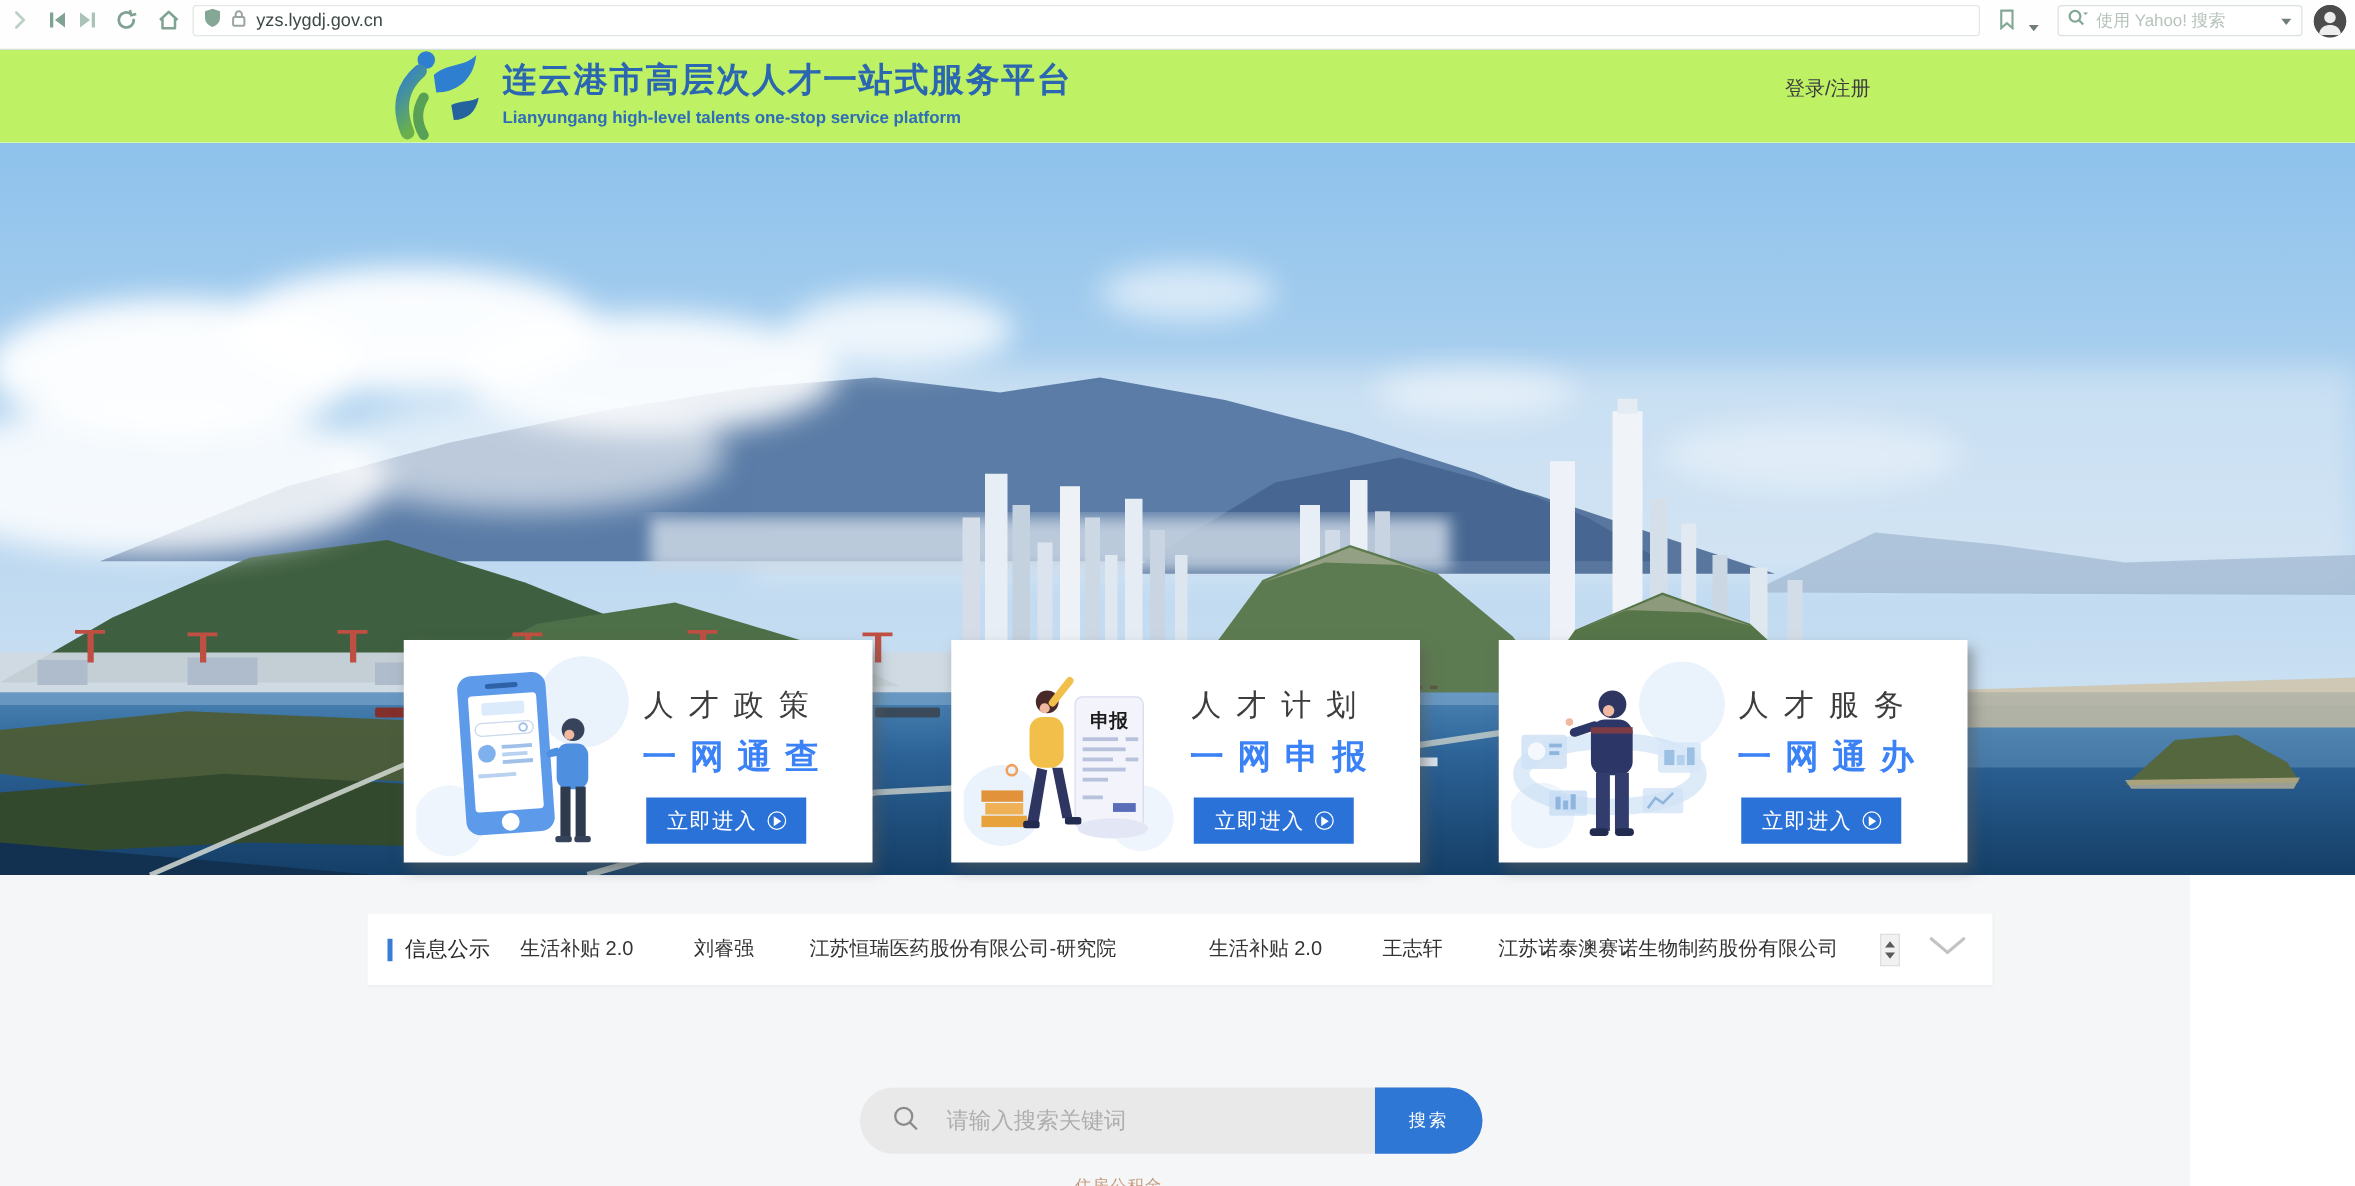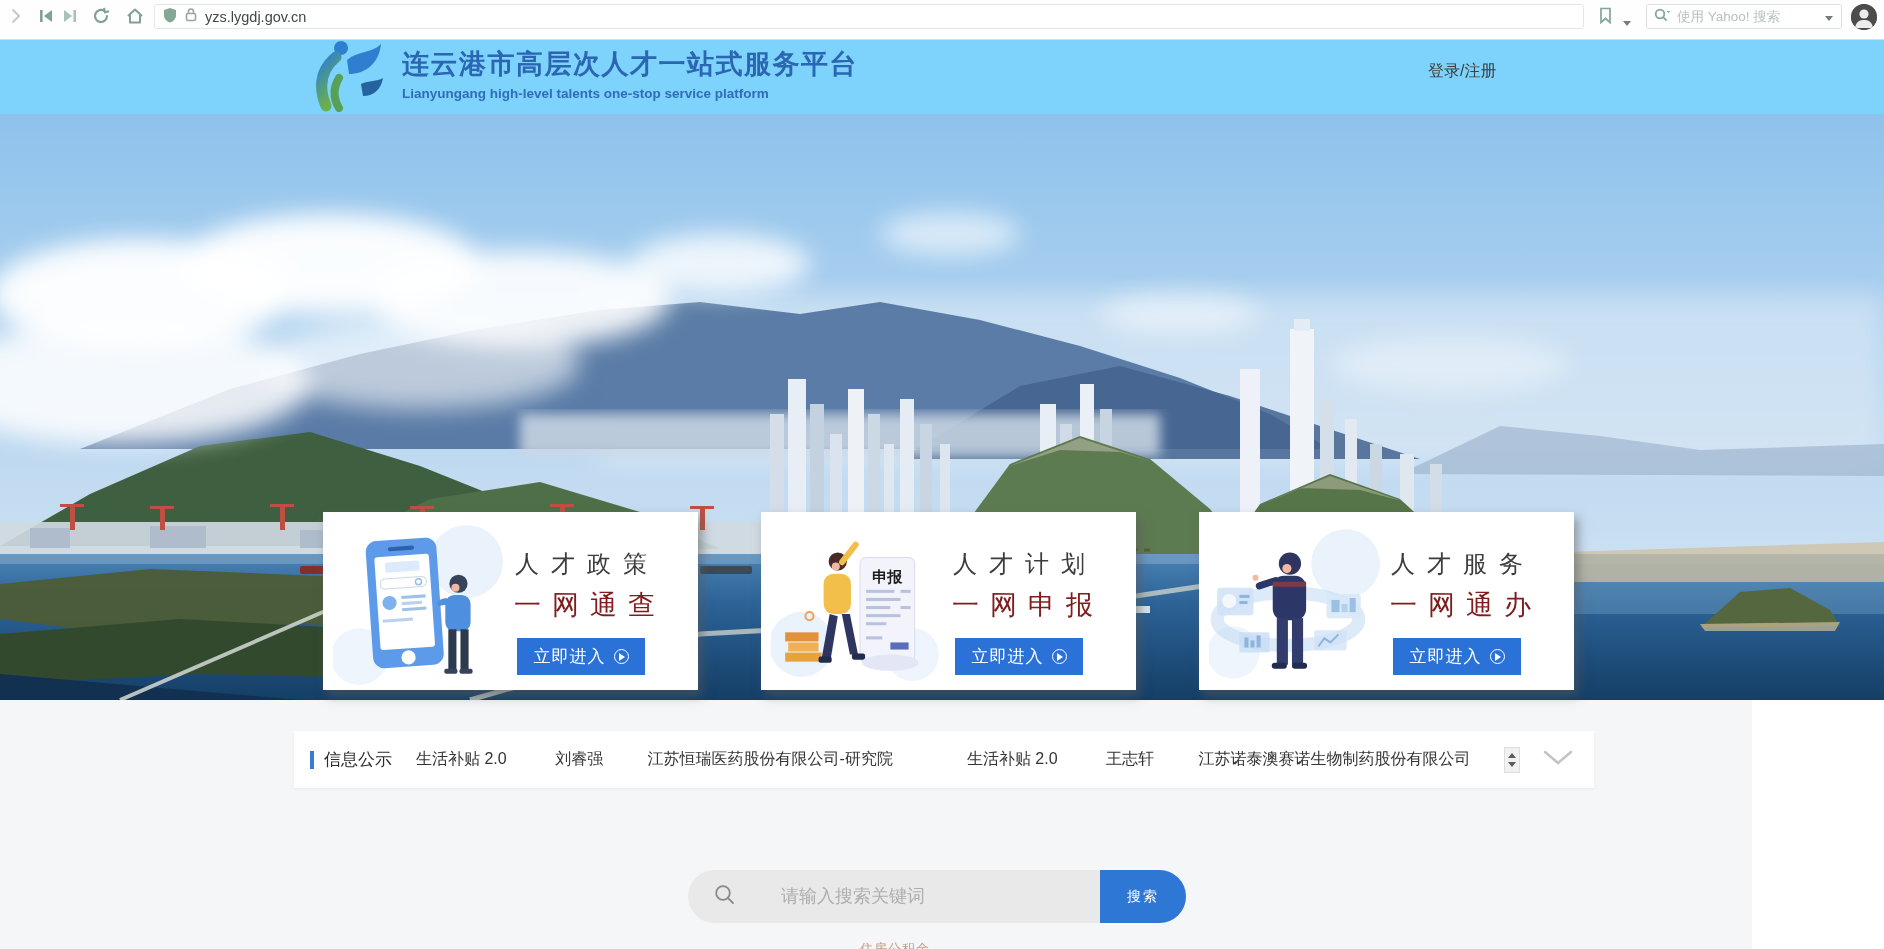--- a/index.html
+++ b/index.html
@@ -27,43 +27,43 @@
                display:flex; align-items:center; padding:0 7px; gap:6px; }
   .yahoo-input { flex:1; border:none; outline:none; font-size:13.5px; color:#5a6a62;
                  background:transparent; min-width:0;
                  font-family:"Liberation Sans", sans-serif; }
   .yahoo-input::placeholder { color:#b6c2ba; }
   .avatar { position:absolute; left:1851px; top:4px; width:26px; height:26px;
             border-radius:50%; background:#4c4c4c; overflow:hidden; }
 
   
   .site-header { position:absolute; top:33px; left:0; width:1884px; height:81px;
-                 background:#7dd3fc; z-index:40; }
+                 background:#bef264; z-index:40; }
   .logo { position:absolute; left:303px; top:5px; }
   .title-block { position:absolute; left:402px; top:13px; }
   .site-title { font-size:27px; font-weight:700; color:#2a66b2; letter-spacing:1.5px; }
   .site-subtitle { font-size:13.5px; font-weight:700; color:#2f6db8; margin-top:4px; }
   .login-link { position:absolute; left:1428px; top:28px; font-size:16px;
                 color:#3d3d3d; cursor:pointer; }
 
   
   .hero { position:absolute; top:114px; left:0; width:1884px; height:586px;
           overflow:hidden; z-index:1; }
   .hero svg { display:block; width:1884px; height:586px; }
 
   
   .cards { position:absolute; top:512px; left:323px; display:flex; gap:63px; z-index:10; }
   .card { width:375px; height:178px; background:#fff; position:relative;
           box-shadow:4px 6px 10px rgba(90,90,90,.55); }
   .card-ill { position:absolute; left:10px; bottom:4px; width:172px; height:164px; }
   .card-text { position:absolute; left:180px; top:36px; width:156px; text-align:center; }
   .card-t1 { font-size:24px; color:#3d3d3d; letter-spacing:12px; text-indent:12px;
              font-weight:500; white-space:nowrap; }
-  .card-t2 { font-size:27px; color:#7f1d1d; letter-spacing:11px; text-indent:11px;
-             font-weight:400; margin-top:7px; white-space:nowrap; }
+  .card-t2 { font-size:27px; color:#3b82f6; letter-spacing:11px; text-indent:11px;
+             font-weight:700; margin-top:7px; white-space:nowrap; }
   .card-btn { margin-top:15px; width:128px; height:37px; background:#2b72d8;
               color:#fff; font-size:17px; border:none; cursor:pointer;
               display:inline-flex; align-items:center; justify-content:center;
               gap:8px; letter-spacing:1px; font-family:"Liberation Sans", sans-serif; }
   .play-ic { width:15px; height:15px; border:1.5px solid #fff; border-radius:50%;
              display:inline-flex; align-items:center; justify-content:center; }
   .play-tri { width:0; height:0; border-left:6px solid #fff; border-top:4px solid transparent;
               border-bottom:4px solid transparent; margin-left:2px; }
 
   
@@ -83,21 +83,21 @@
   .spinner { width:16px; height:26px; background:#f1f1f1; border:1px solid #dedede;
              display:flex; flex-direction:column; align-items:center;
              justify-content:center; gap:4px; cursor:pointer; }
   .spin-up { width:0; height:0; border-left:4px solid transparent;
              border-right:4px solid transparent; border-bottom:5px solid #5a5a5a; }
   .spin-down { width:0; height:0; border-left:4px solid transparent;
                border-right:4px solid transparent; border-top:5px solid #5a5a5a; }
 
   .search-row { position:absolute; left:688px; top:170px; width:498px; height:53px;
                 background:#e9e9e9; border-radius:27px; display:flex;
-                align-items:center;gap:24px; }
+                align-items:center; }
   .search-glass { margin-left:26px; flex:0 0 auto; }
   .search-input { flex:1; margin-left:22px; border:none; outline:none;
                   background:transparent; font-size:18px; color:#444;
                   font-family:"Liberation Sans", sans-serif; }
   .search-input::placeholder { color:#aeaeae; }
   .search-btn { width:86px; height:53px; border:none; cursor:pointer;
                 border-radius:0 27px 27px 0; background:#2e77d4; color:#fff;
                 font-size:14px; letter-spacing:2px;
                 font-family:"Liberation Sans", sans-serif; }
 

